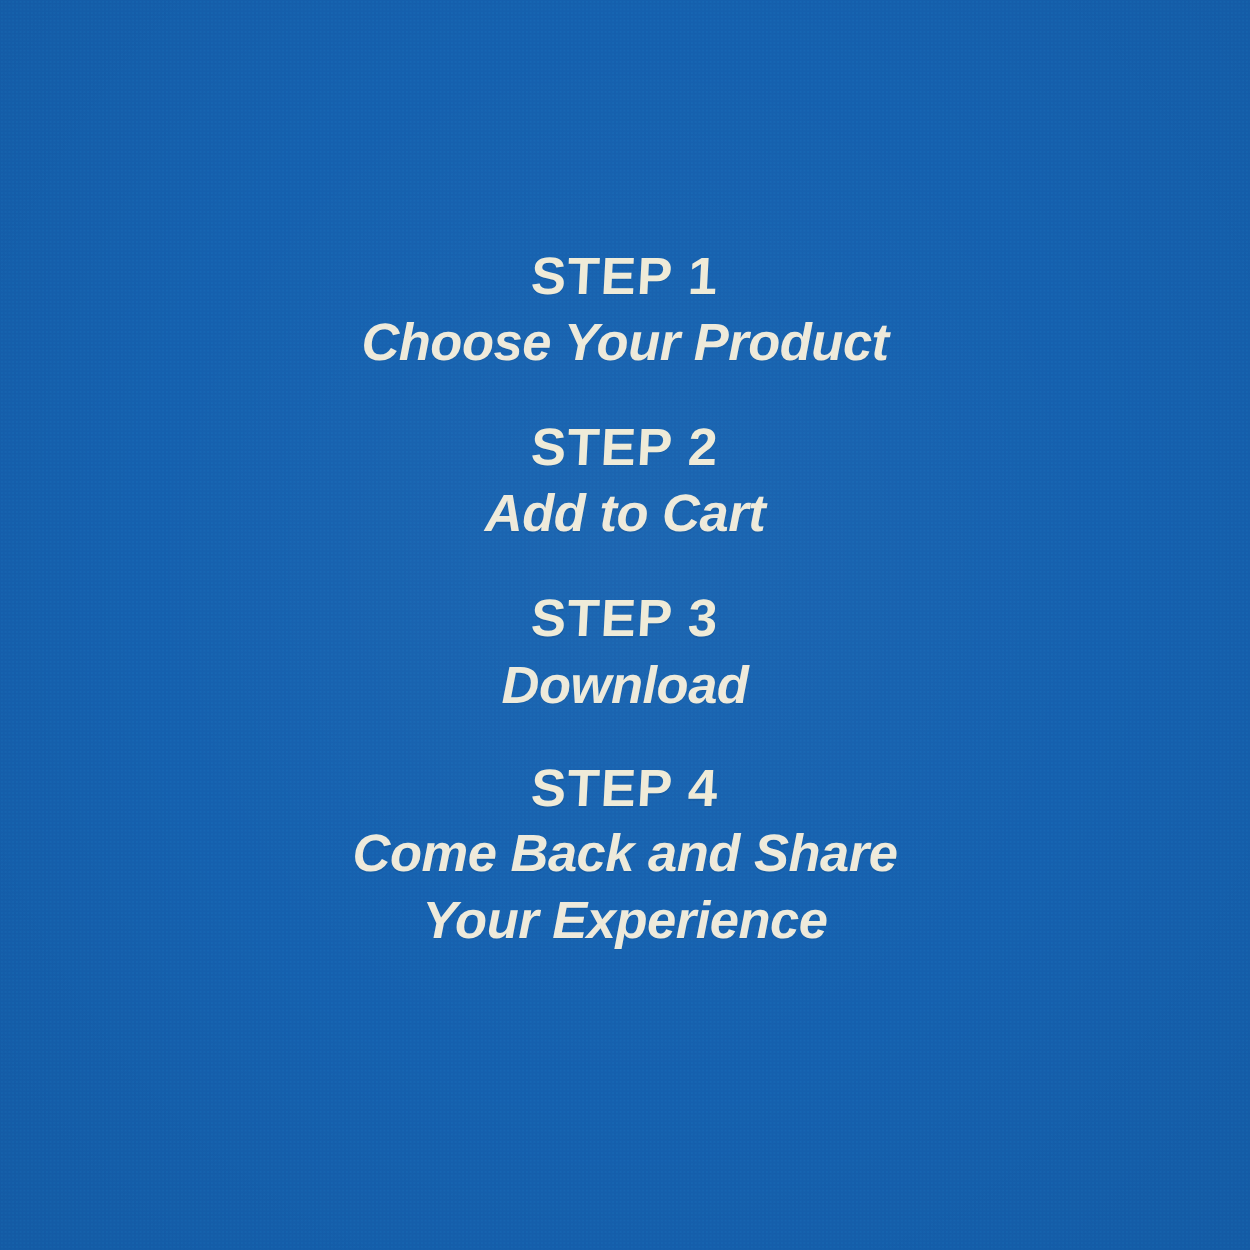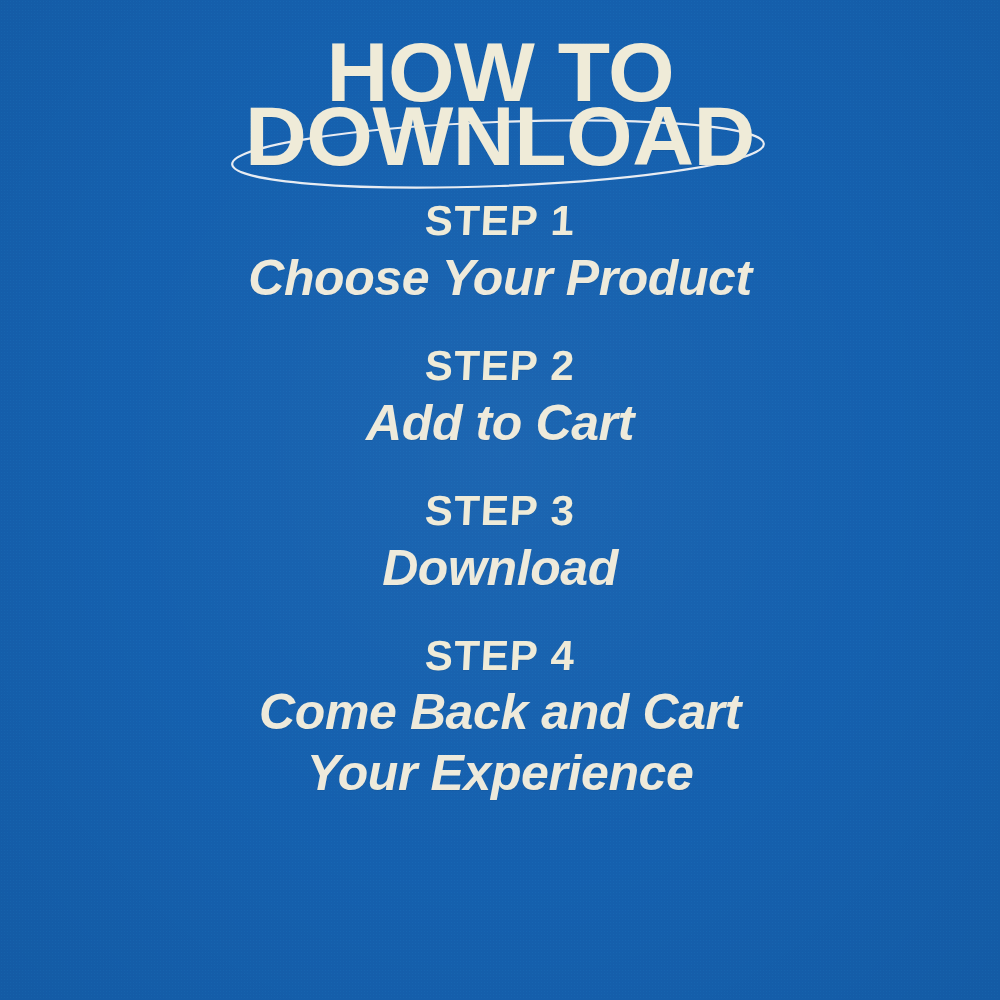--- a/index.html
+++ b/index.html
@@ -111,74 +111,59 @@
     white-space: nowrap;
     transform: skewX(-3deg);
     display: block;
     text-shadow: 0 1px 0 rgba(0,0,0,.06);
   }
   .step-title {
     color: #eeeadb;
     font-family: "Liberation Sans", sans-serif;
     font-weight: 700;
     font-style: italic;
-    font-size: 50px;
+    font-size: 42px;
     line-height: 1.02;
     letter-spacing: -0.4px;
     margin-top: 11px;
     display: block;
     text-shadow: 0 1px 0 rgba(0,0,0,.06);
   }
   .step-title.two-line {
     line-height: .97;
   }
   .step-4 { margin-bottom: 0; }
 </style>
 </head>
 <body>
 
 <div id="poster">
 
   <div id="grain"></div>
   <div id="vignette"></div>
 
-  <div class="title-block">
-
-    <svg class="ellipse-ring" viewBox="0 0 540 92" aria-hidden="true">
-      <ellipse cx="270" cy="46" rx="266" ry="32" fill="none" stroke="#e8ecf2" stroke-width="2.2" transform="rotate(-2.2 270 46)"></ellipse>
-    </svg>
-
-    <div class="title-line title-how">
-      <span>HOW TO</span>
-    </div>
-
-    <div class="title-line title-download">
-      <span>DOWNLOAD</span>
-    </div>
-
-  </div>
 
   <div class="steps">
 
     <div class="step step-1">
       <span class="step-label">STEP 1</span>
       <span class="step-title">Choose Your Product</span>
     </div>
 
     <div class="step step-2">
       <span class="step-label">STEP 2</span>
       <span class="step-title">Add to Cart</span>
     </div>
 
     <div class="step step-3">
       <span class="step-label">STEP 3</span>
       <span class="step-title">Download</span>
     </div>
 
     <div class="step step-4">
       <span class="step-label">STEP 4</span>
-      <span class="step-title two-line">Come Back and Cart</span>
+      <span class="step-title two-line">Come Back and Share</span>
       <span class="step-title two-line" style="margin-top:12px">Your Experience</span>
     </div>
 
   </div>
 
 </div>
 
 </body></html>

